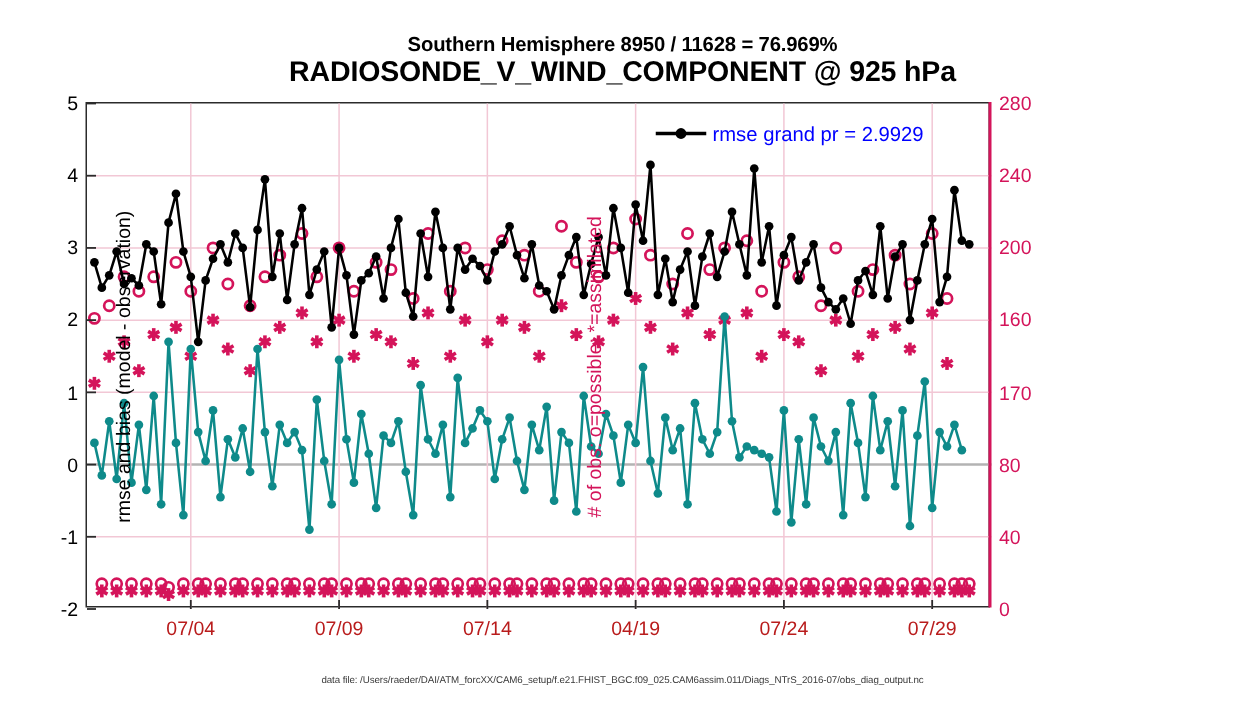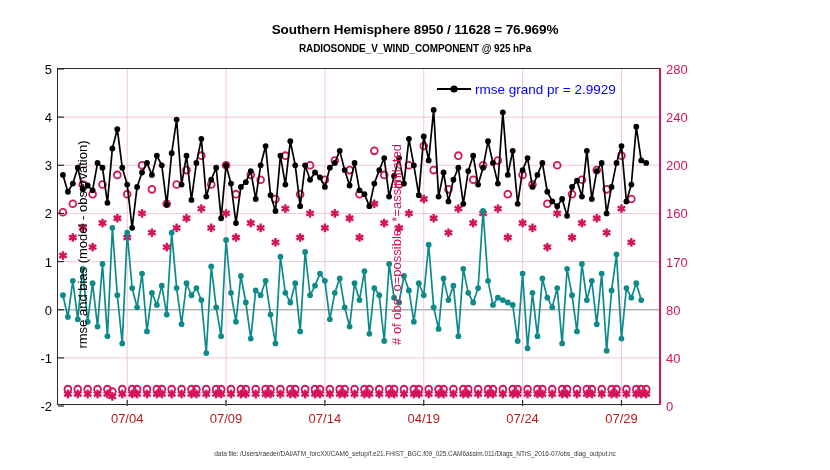--- a/index.html
+++ b/index.html
@@ -9,21 +9,21 @@
     overflow:hidden;position:relative;
   }
   #root{position:absolute;left:0;top:0;width:830px;height:470px;}
 
   
   .title-block{
     position:absolute;left:0;top:20px;width:830px;text-align:center;
     font-weight:bold;color:#000;
   }
   .title-line1{font-size:13.5px;line-height:19px;letter-spacing:-0.1px;}
-  .title-line2{font-size:10px;line-height:19px;letter-spacing:-0.1px;}
+  .title-line2{font-size:19px;line-height:19px;letter-spacing:-0.1px;}
 
   
   .plot-frame{
     position:absolute;left:57px;top:68px;width:603px;height:337px;
     border:1px solid #2b2b2b;box-sizing:border-box;background:#fff;
   }
   .axis-right-line{
     position:absolute;left:659px;top:68px;width:1.5px;height:337px;
     background:#d4145a;
   }

